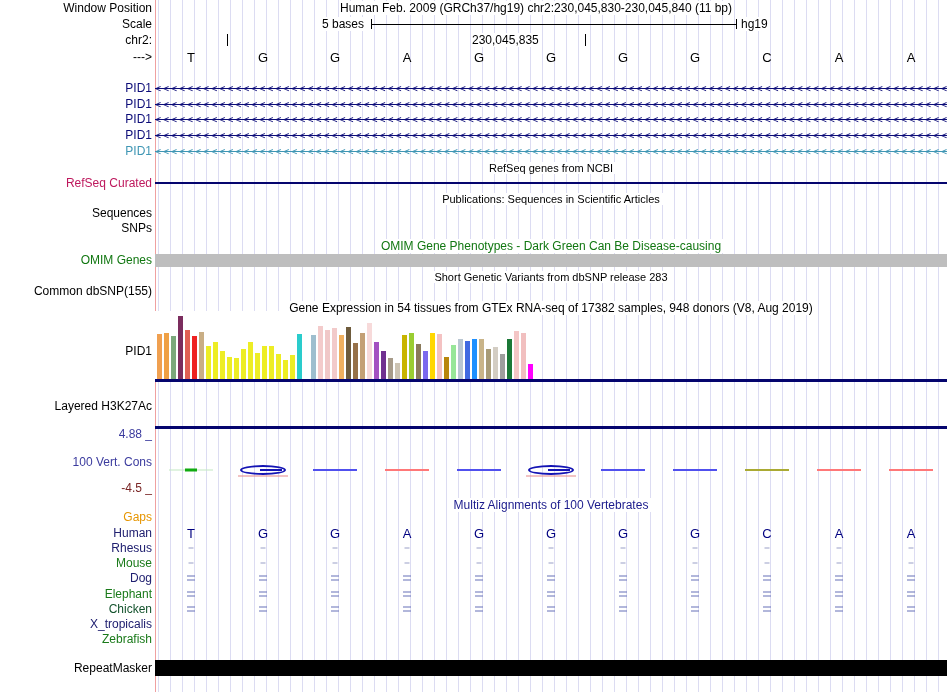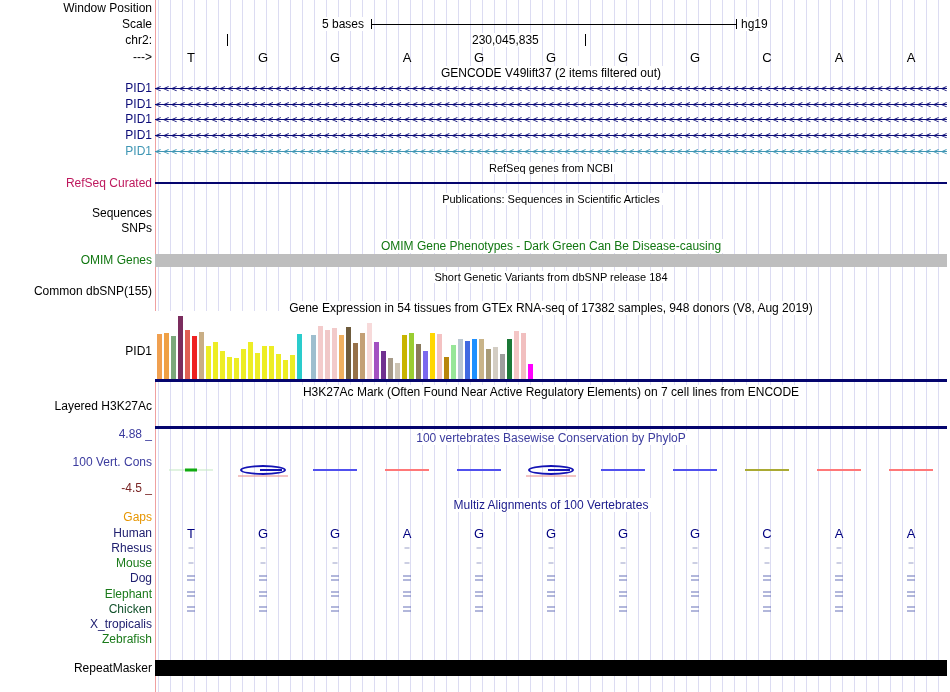--- a/index.html
+++ b/index.html
@@ -34,37 +34,35 @@
 </head>
 <body>
 
 <div id="browser">
 
   <div class="lbl" style="top:8px">Window Position</div>
   <div class="lbl" style="top:24px">Scale</div>
   <div class="lbl" style="top:40px">chr2:</div>
   <div class="lbl" style="top:57px">---&gt;</div>
 
+  <div class="hdrtext" style="top:8px;left:340px">Human Feb. 2009 (GRCh37/hg19)   chr2:230,045,830-230,045,840 (11 bp)</div>
   <div class="hdrtext" style="top:24px;left:322px">5 bases</div>
   <div class="scalebar">
       <div></div>
     </div>
   <div class="hdrtext" style="top:24px;left:741px">hg19</div>
   <div class="hdrtext" style="top:40px;left:472px">230,045,835</div>
   <div class="tick" style="left:585px;top:34px"></div>
   <div class="tick" style="left:227px;top:34px"></div>
 
-  <div class="title" style="top:73px"><span>GENCODE V49lift37 (2 items filtered out)</span></div>
   <div class="title small" style="top:199px"><span>Publications: Sequences in Scientific Articles</span></div>
   <div class="title small" style="top:168px"><span>RefSeq genes from NCBI</span></div>
   <div class="title" style="top:246px;color:#117711"><span>OMIM Gene Phenotypes - Dark Green Can Be Disease-causing</span></div>
-  <div class="title small" style="top:277px"><span>Short Genetic Variants from dbSNP release 184</span></div>
+  <div class="title small" style="top:277px"><span>Short Genetic Variants from dbSNP release 283</span></div>
   <div class="title" style="top:308px"><span>Gene Expression in 54 tissues from GTEx RNA-seq of 17382 samples, 948 donors (V8, Aug 2019)</span></div>
-  <div class="title" style="top:392px"><span>H3K27Ac Mark (Often Found Near Active Regulatory Elements) on 7 cell lines from ENCODE</span></div>
-  <div class="title" style="top:438px;color:#3b3b9e"><span>100 vertebrates Basewise Conservation by PhyloP</span></div>
   <div class="title" style="top:505px;color:#1a1a8c"><span>Multiz Alignments of 100 Vertebrates</span></div>
 
   <div class="lbl" style="top:183px;color:#be185d">RefSeq Curated</div>
   <div class="lbl" style="top:213px">Sequences</div>
   <div class="lbl" style="top:228px">SNPs</div>
   <div class="lbl" style="top:260px;color:#117711">OMIM Genes</div>
   <div class="lbl" style="top:291px">Common dbSNP(155)</div>
   <div class="lbl" style="top:351px">PID1</div>
   <div class="lbl" style="top:406px">Layered H3K27Ac</div>
   <div class="lbl" style="top:434px;color:#3b3b9e">4.88 _</div>

